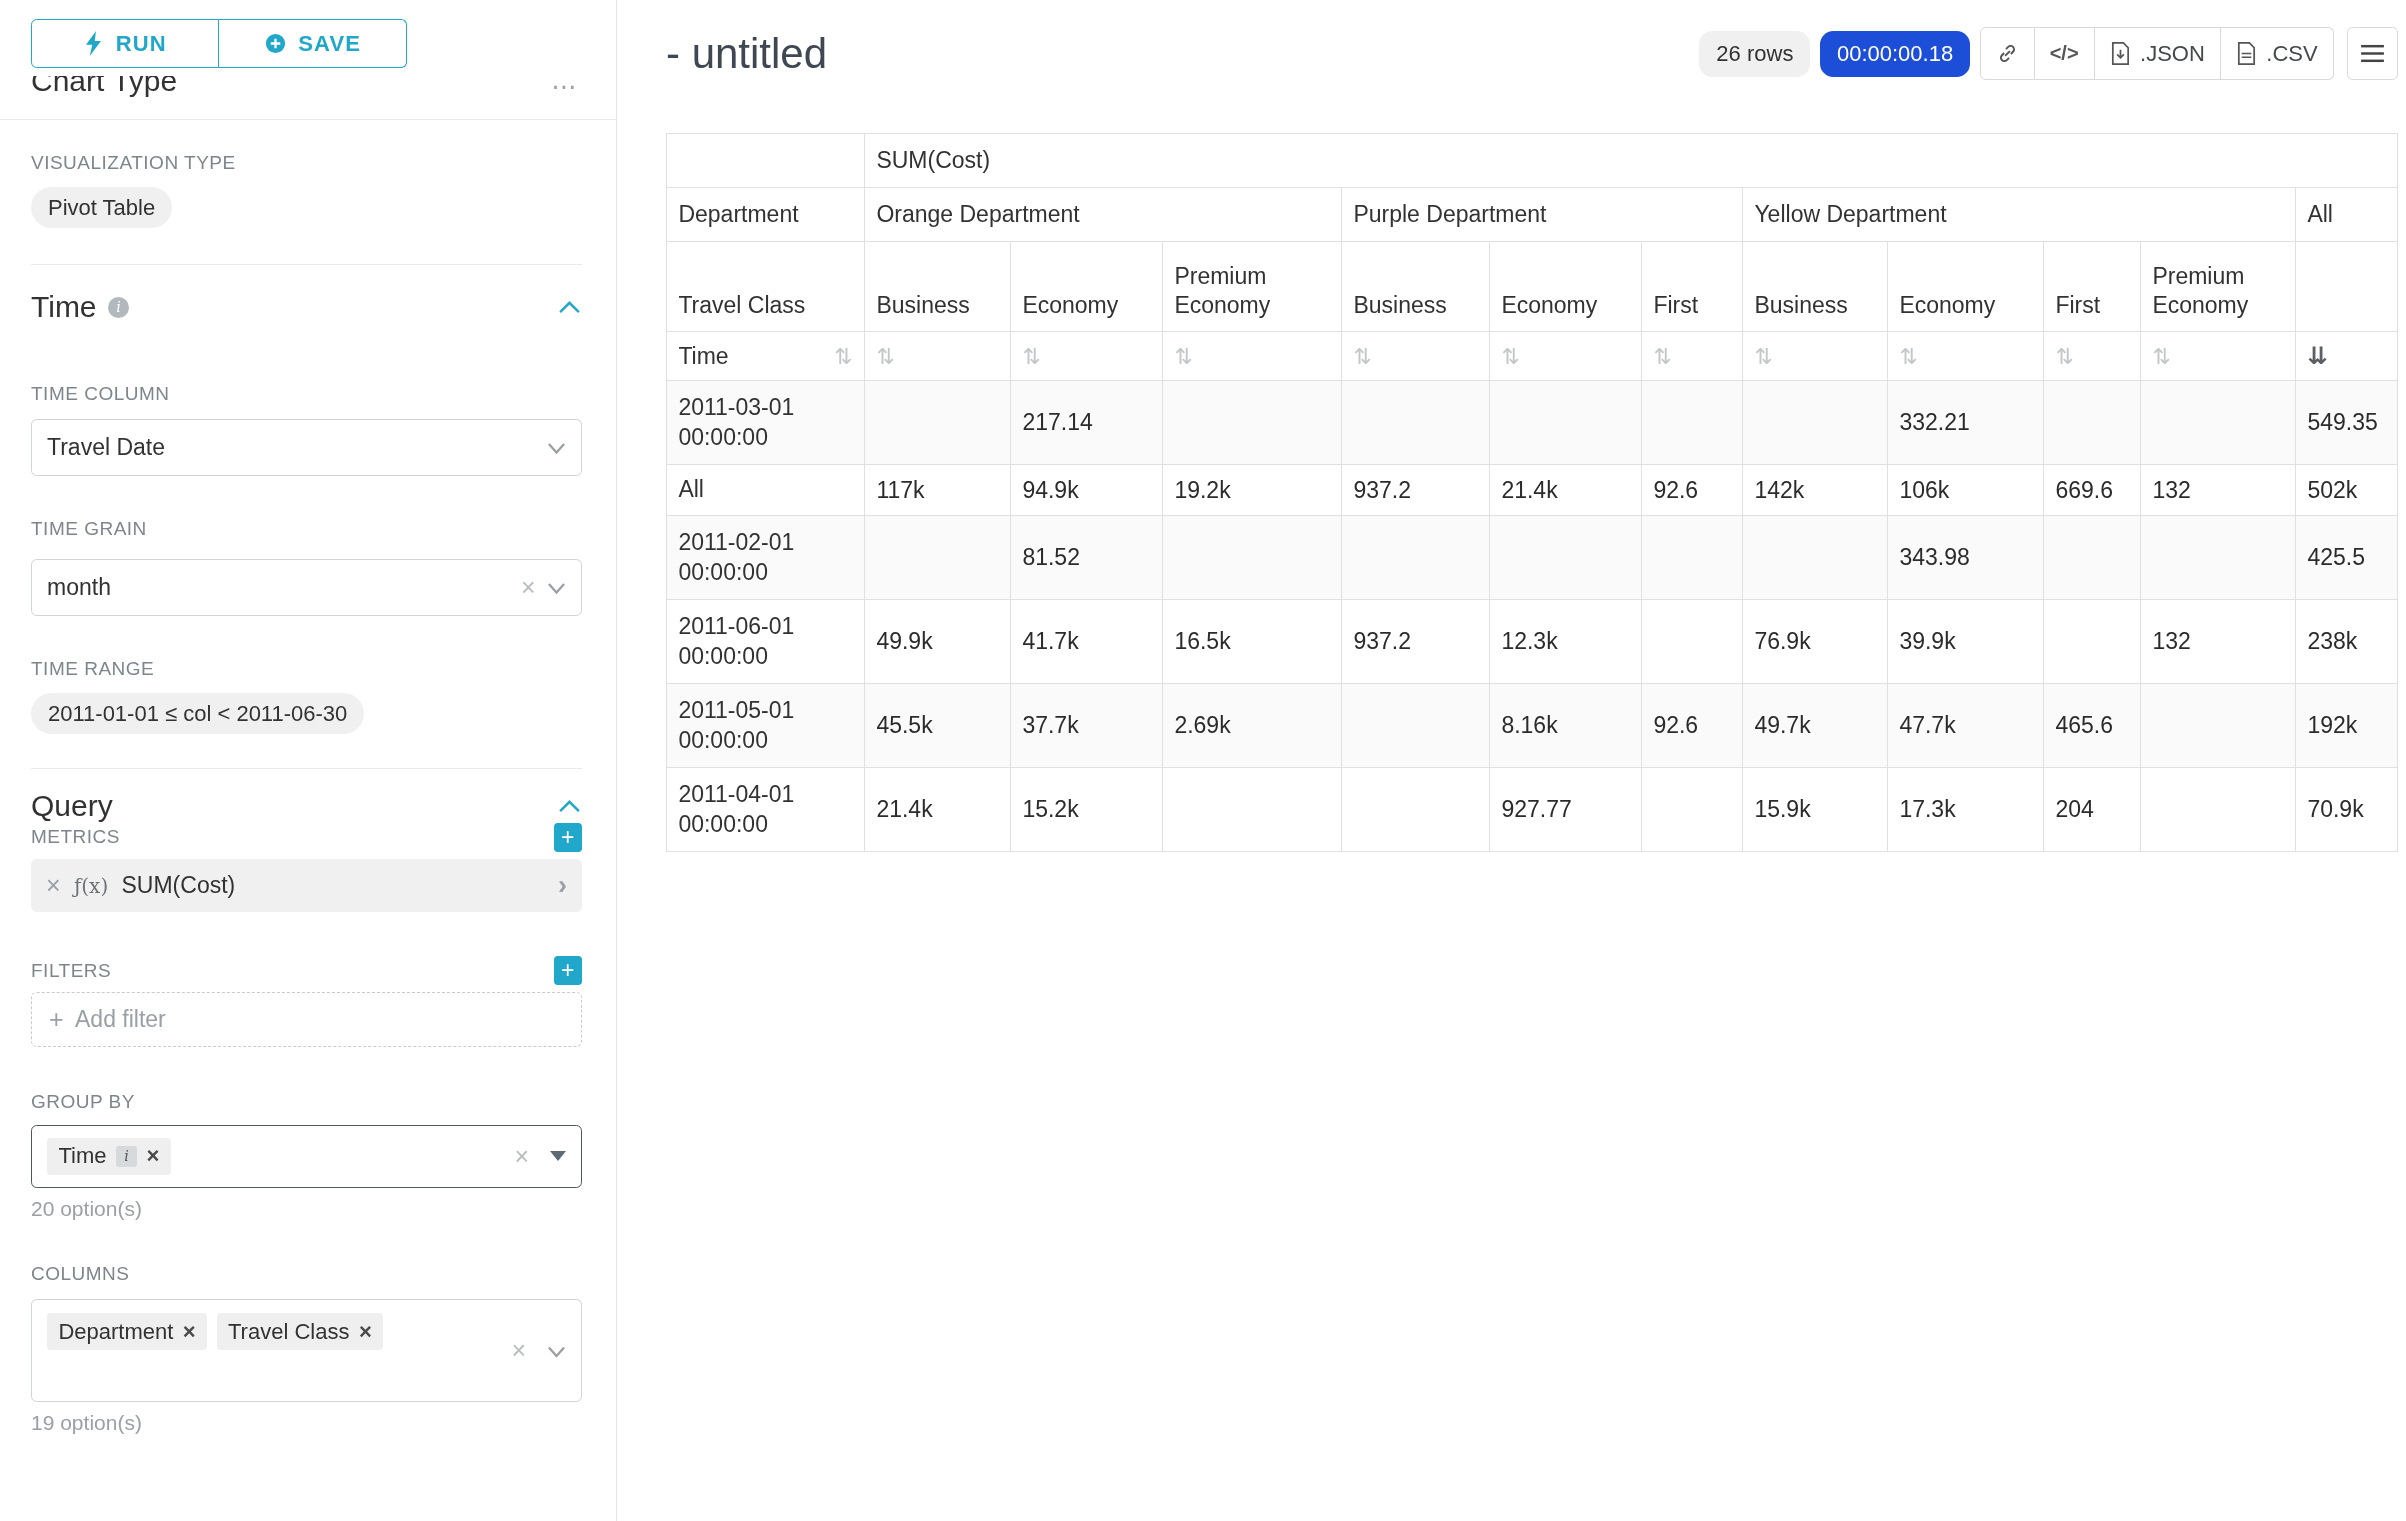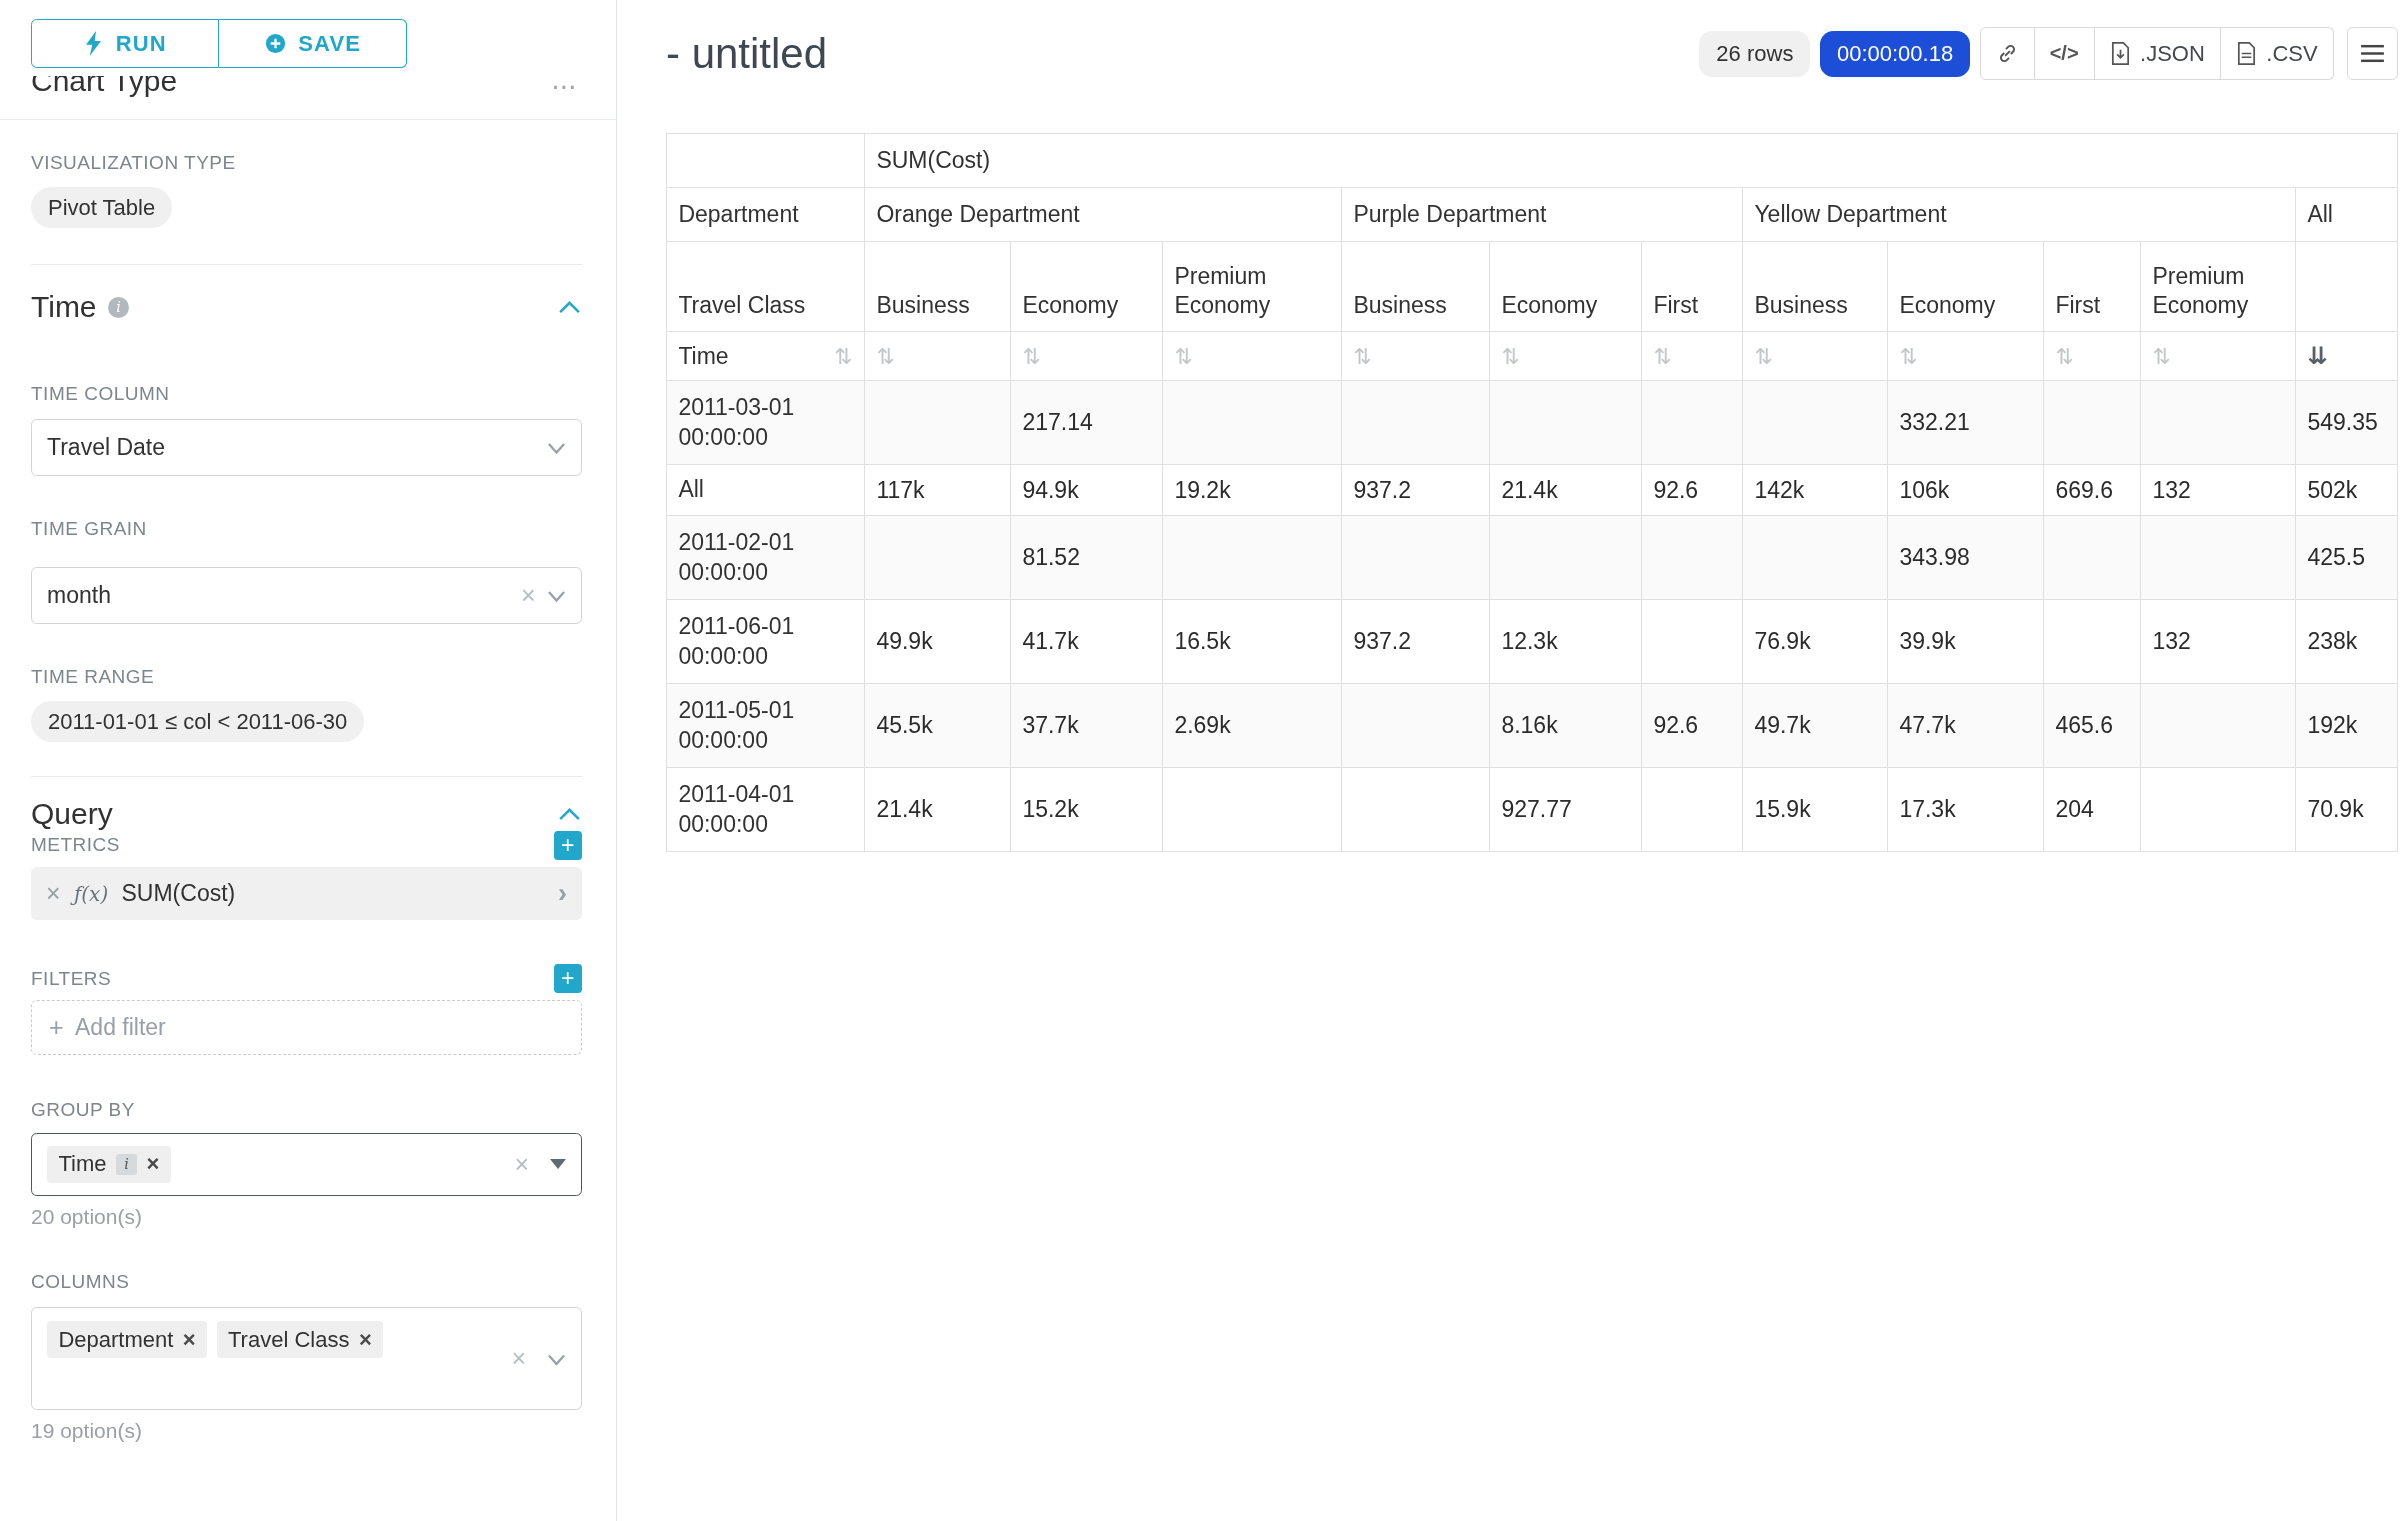--- a/index.html
+++ b/index.html
@@ -30,21 +30,21 @@
     font-size:14.3px;font-style:italic;font-family:"DejaVu Serif",serif;
     display:inline-flex;align-items:center;justify-content:center}
   .sec-caret{margin-left:auto;display:flex}
   .select{min-height:57px;border:1px solid #d0d4d7;border-radius:5.7px;background:#fff;
     display:flex;align-items:center;padding:0 15px;font-size:23px;position:relative}
   .select .grow{flex:1}
   .select .clear-x{color:#b8bdc1;font-size:25px;margin-right:11.4px}
   .metric-chip{height:53px;background:#f0f0f0;border-radius:5.7px;display:flex;align-items:center;
     gap:13.3px;padding:0 15px;font-size:23px}
   .metric-chip .x{color:#9aa0a5;font-size:25px}
-  .fx{font-family:"DejaVu Serif",serif;font-style:italic;color:#6b7277;font-size:20px}
+  .fx{font-family:"DejaVu Serif",serif;color:#6b7277;font-size:20px}
   .metric-chip .caret-r{margin-left:auto;color:#9aa0a5;font-size:27px;font-weight:bold}
   .plus-btn{width:28.5px;height:28.5px;border-radius:3.8px;background:#20a7c9;color:#fff;border:none;
     font-size:23px;line-height:27px;display:flex;align-items:center;justify-content:center;cursor:pointer}
   .add-filter{height:55px;border:1px dashed #c6cbcf;border-radius:5.7px;display:flex;align-items:center;
     gap:11.4px;padding:0 17px;color:#989fa5;font-size:23px;cursor:pointer}
   .add-filter .plus{font-size:25px;color:#9aa0a5}
   .tag{display:inline-flex;align-items:center;gap:9.5px;background:#efefef;border-radius:3.8px;
     padding:5.7px 11.4px;font-size:22px;color:#323232}
   .tag-info{width:21px;height:21px;border-radius:2.9px;background:#d7dadc;color:#555;font-size:14.3px;
     font-style:italic;font-family:"DejaVu Serif",serif;display:inline-flex;align-items:center;justify-content:center}
@@ -145,21 +145,21 @@
       <div class="select" style="margin-top:13.3px">
         <span class="grow">Travel Date</span>
         <span>
           <svg width="19" height="12.4" viewBox="0 0 20 13">
               <polyline points="2,2 10,11 18,2" fill="none" stroke="#9aa0a5" stroke-width="2.4"></polyline>
             </svg>
         </span>
       </div>
 
       <div class="ctl-label" style="margin-top:42px">TIME GRAIN</div>
-      <div class="select" style="margin-top:27px">
+      <div class="select" style="margin-top:19px">
         <span class="grow">month</span>
         <span class="clear-x">×</span>
         <span>
           <svg width="19" height="12.4" viewBox="0 0 20 13">
               <polyline points="2,2 10,11 18,2" fill="none" stroke="#9aa0a5" stroke-width="2.4"></polyline>
             </svg>
         </span>
       </div>
 
       <div class="ctl-label" style="margin-top:42px">TIME RANGE</div>

